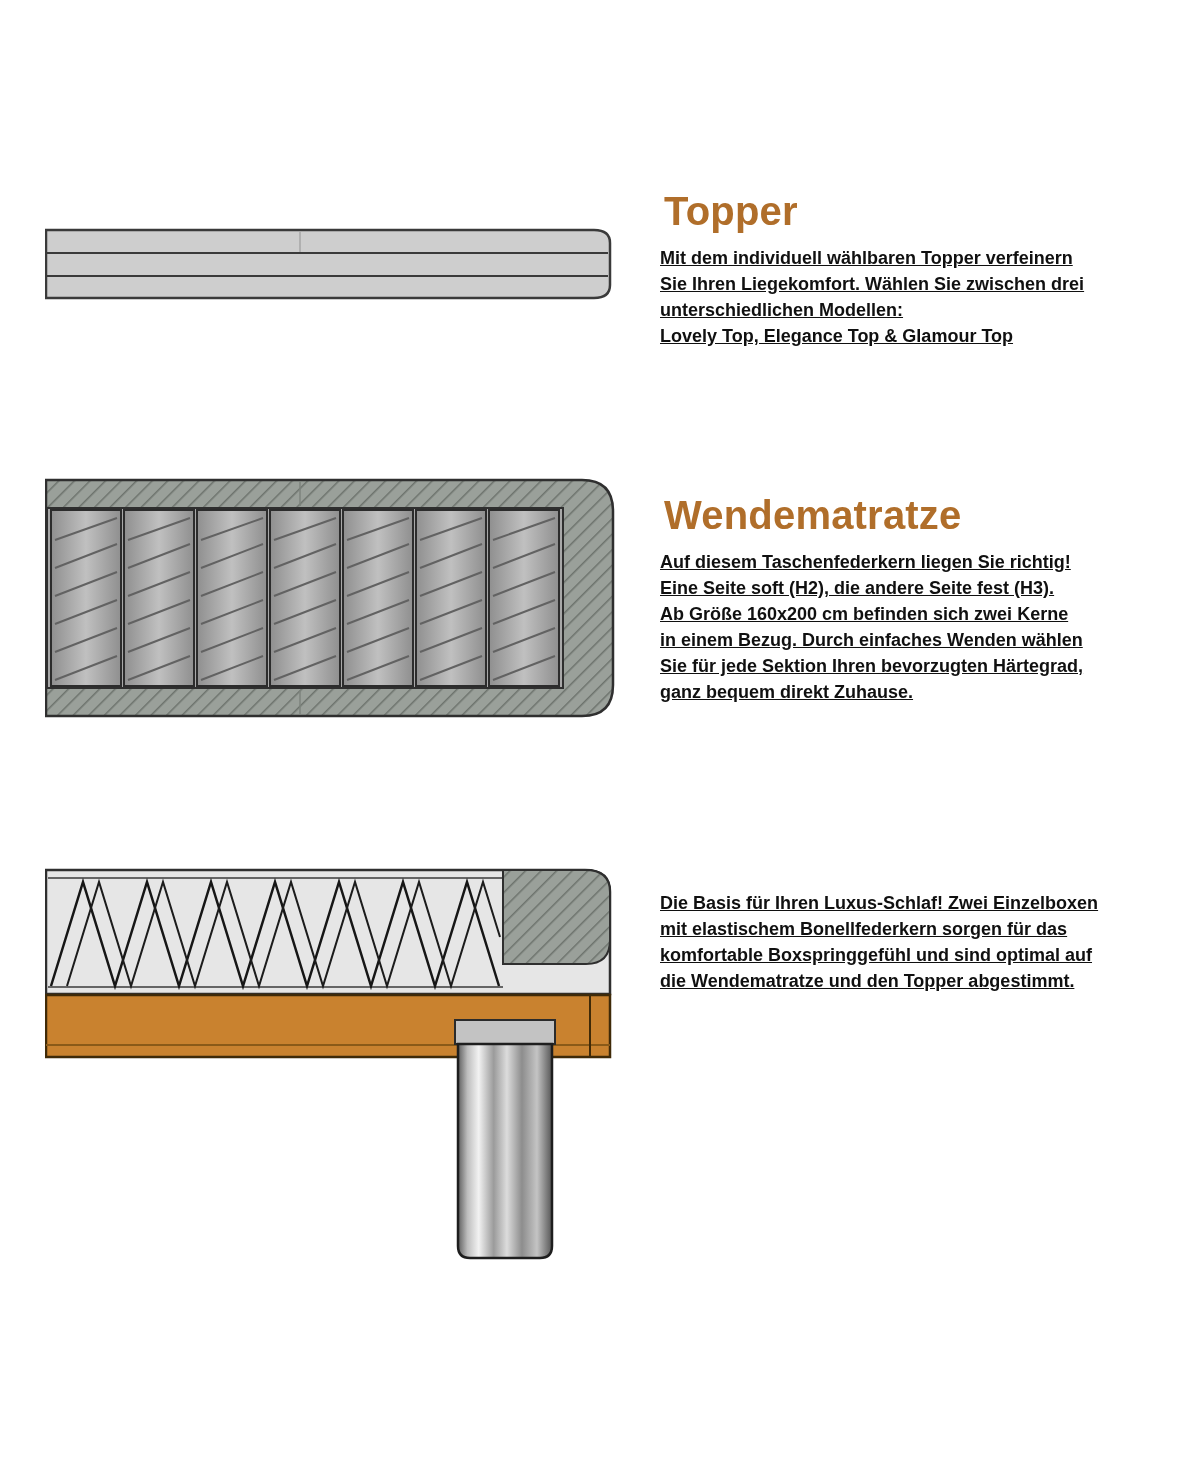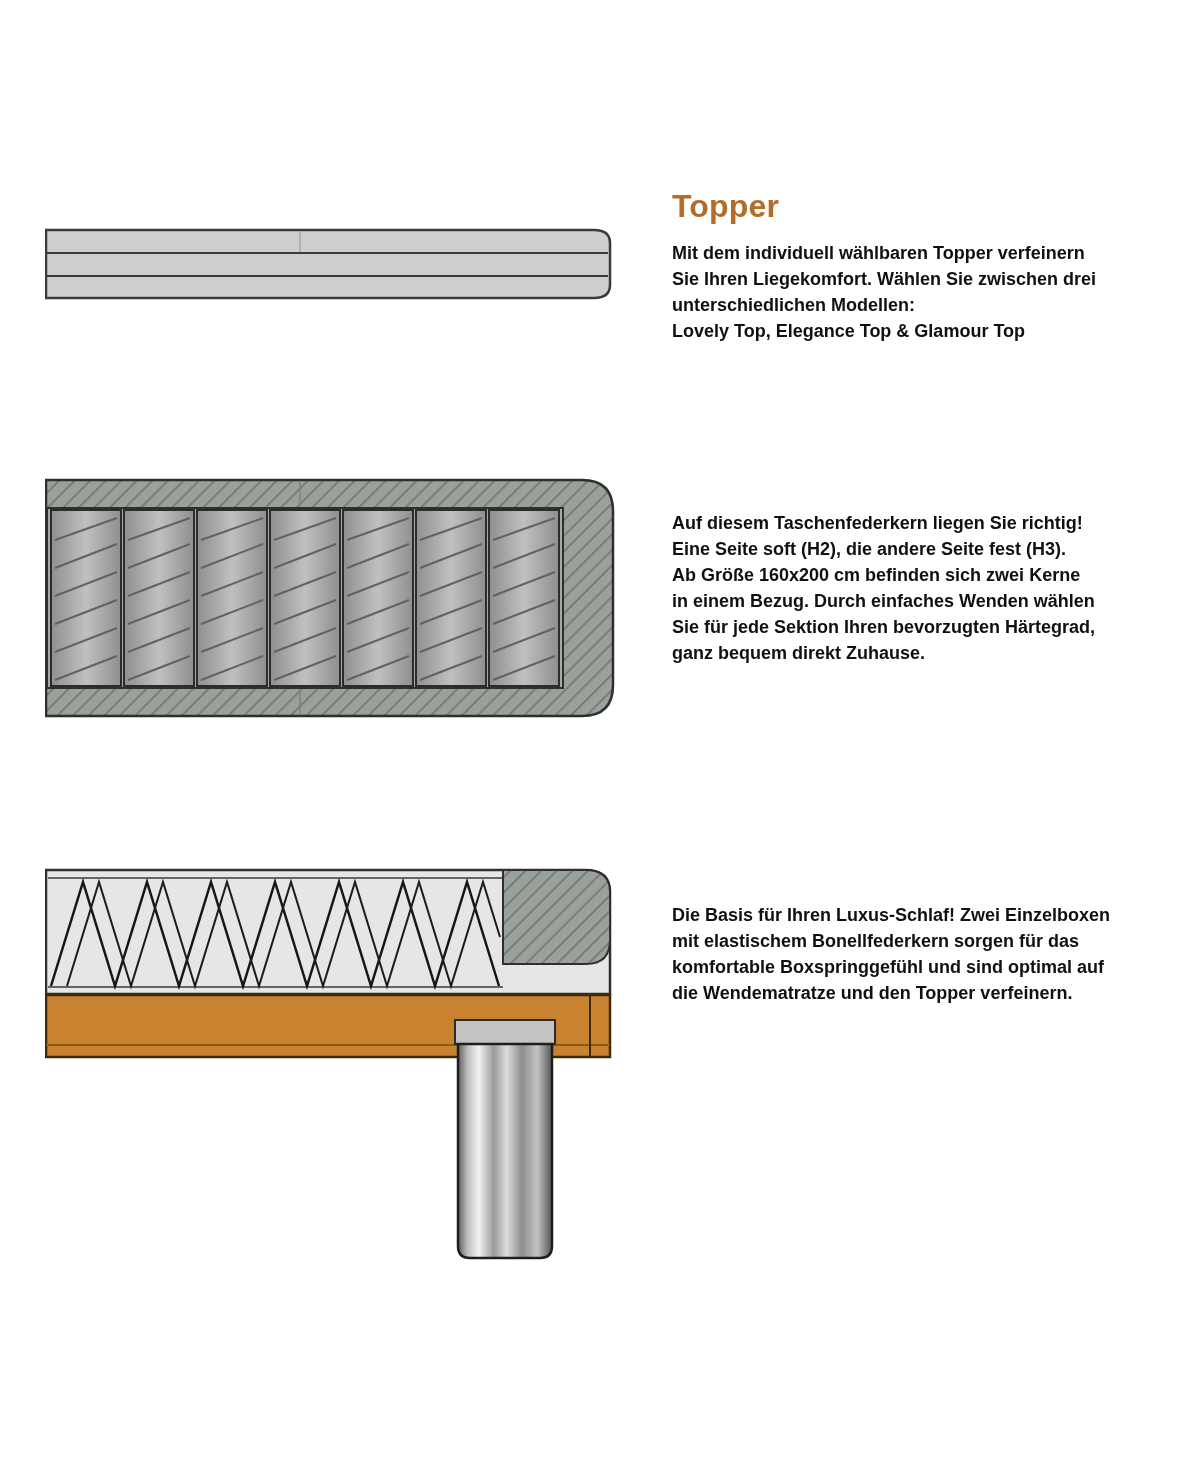--- a/index.html
+++ b/index.html
@@ -7,34 +7,35 @@
   .canvas{position:relative;width:1200px;height:1470px;background:#ffffff;overflow:hidden;margin:0 auto;}
   .art{position:absolute;left:45px;}
   .art-topper{top:228px;}
   .art-mattress{top:478px;}
   .art-box{top:868px;}
   .copy{position:absolute;left:656px;width:520px;}
   .copy-topper{top:190px;}
   .copy-mattress{top:494px;}
   .copy-box{top:886px;}
   .section-title{
-    margin:0 0 13px 16px;
-    font-size:32px;
+    margin:0 0 13px 8px;
+    font-size:40px;
     line-height:1.05;
     font-weight:700;
     color:var(--accent,#b06e2a);
     letter-spacing:0.2px;
   }
   .section-desc{
-    margin:16px;
+    margin:4px;
     font-size:18px;
     line-height:26px;
     font-weight:700;
     color:var(--text,#101010);
     white-space:pre-line;
+    text-decoration:underline;
   }
   svg{display:block;}
 </style>
 </head>
 <body style="background: rgb(255, 255, 255);">
 
 <div class="canvas">
 
   <div class="art art-topper">
     <svg width="567" height="72" viewBox="0 0 567 72">
@@ -84,20 +85,21 @@
         <use href="#coil" x="371" y="32"></use>
         <use href="#coil" x="444" y="32"></use>
       </g>
 
       <line x1="255" y1="3" x2="255" y2="28" stroke="#7d837d" stroke-width="1.5"></line>
       <line x1="255" y1="212" x2="255" y2="236" stroke="#7d837d" stroke-width="1.5"></line>
     </svg>
   </div>
 
   <div class="copy copy-mattress">
+    <h2 class="section-title">Wendematratze</h2>
     <p class="section-desc">Auf diesem Taschenfederkern liegen Sie richtig!
 Eine Seite soft (H2), die andere Seite fest (H3).
 Ab Größe 160x200 cm befinden sich zwei Kerne
 in einem Bezug. Durch einfaches Wenden wählen
 Sie für jede Sektion Ihren bevorzugten Härtegrad,
 ganz bequem direkt Zuhause.</p>
   </div>
 
   <div class="art art-box">
     <svg width="567" height="392" viewBox="0 0 567 392">
@@ -140,16 +142,16 @@
         <rect x="410" y="152" width="100" height="24" fill="#c3c3c3" stroke="#2b2b2b" stroke-width="2"></rect>
         <path d="M413,176 H507 V378 Q507,390 495,390 H425 Q413,390 413,378 Z" fill="url(#gradLeg)" stroke="#1e1e1e" stroke-width="2.5"></path>
       </g>
     </svg>
   </div>
 
   <div class="copy copy-box">
     <p class="section-desc">Die Basis für Ihren Luxus-Schlaf! Zwei Einzelboxen
 mit elastischem Bonellfederkern sorgen für das
 komfortable Boxspringgefühl und sind optimal auf
-die Wendematratze und den Topper verfeinern.</p>
+die Wendematratze und den Topper abgestimmt.</p>
   </div>
 
 </div>
 
 </body></html>

